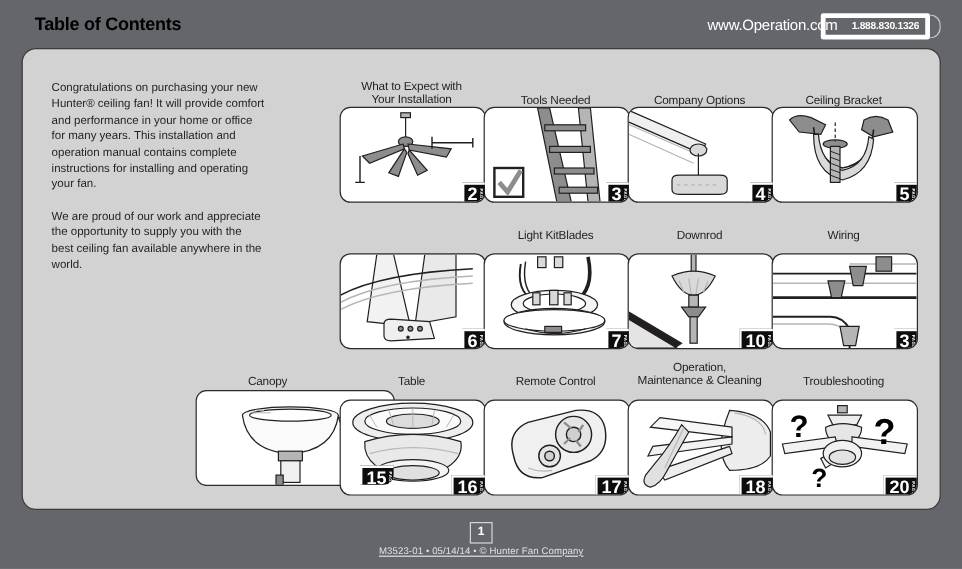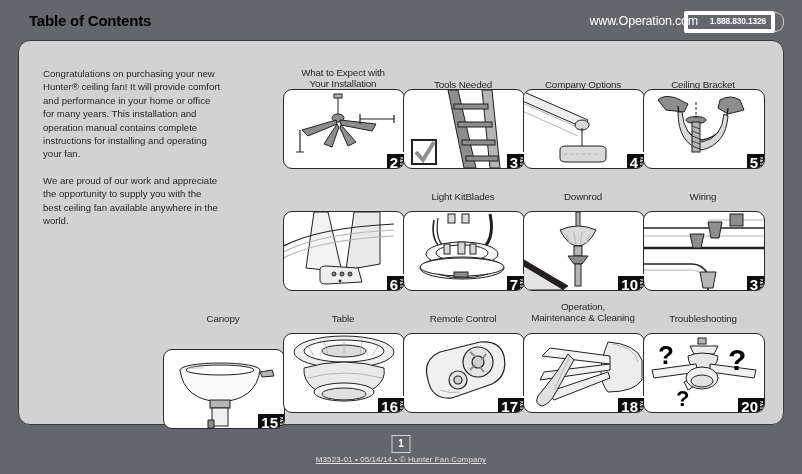--- a/index.html
+++ b/index.html
@@ -311,21 +311,21 @@
  </g>
             </svg>
             <div class="page-badge">
               <div class="num">3</div>
               <div class="pg">PAGE</div>
             </div>
           </div>
         </div>
         <div class="tile" style="left: 144px; top: 0px; width: 120px;">
           <div class="tile-heading" style="top: 272px; white-space: pre-line;">Canopy</div>
-          <div class="tile-frame" style="top: 308px;">
+          <div class="tile-frame" style="top: 284px; padding-left: 44px;">
             <svg viewBox="0 0 120 78" class="tile-art">
               <g stroke="#231f20" fill="#d9d9d9" stroke-width="1">
    <ellipse cx="56" cy="20" rx="40" ry="7" fill="#f2f2f2"></ellipse>
    <path d="M16 20 Q20 50 56 52 Q92 50 96 20" fill="#fafafa"></path>
    <ellipse cx="56" cy="20" rx="34" ry="5" fill="#fff"></ellipse>
    <path d="M24 18 L40 18 M28 16 L34 16" stroke="#b5b5b5" stroke-width="0.8"></path>
    <path d="M96 22 L108 20 L110 26 L98 27 Z" fill="#b5b5b5"></path>
    <rect x="46" y="50" width="20" height="8" fill="#b5b5b5"></rect>
    <rect x="48" y="58" width="16" height="18" fill="#f0f0f0"></rect>
    <path d="M44 70 L50 70 L50 78 L44 78 Z" fill="#8d8d8d"></path>

